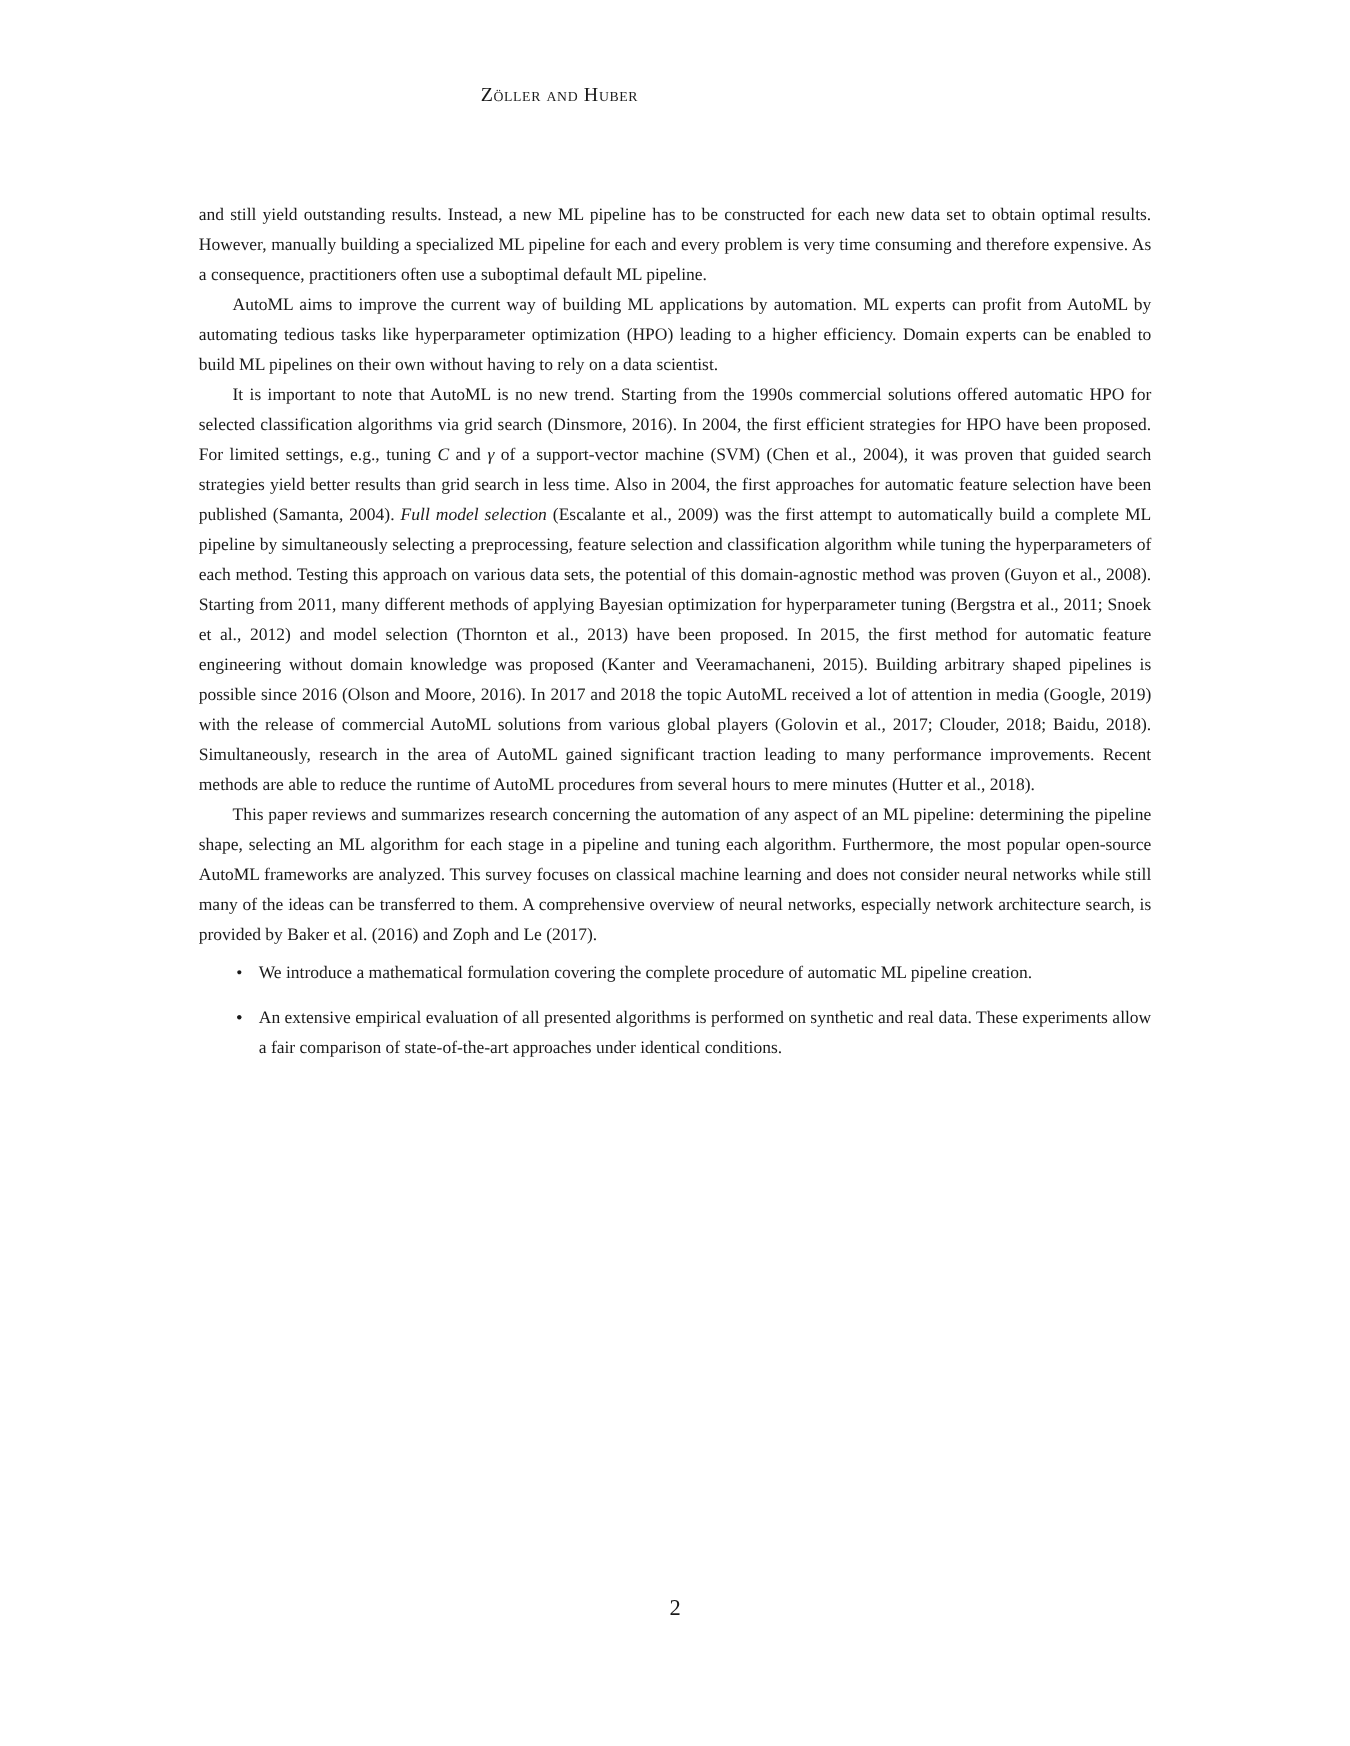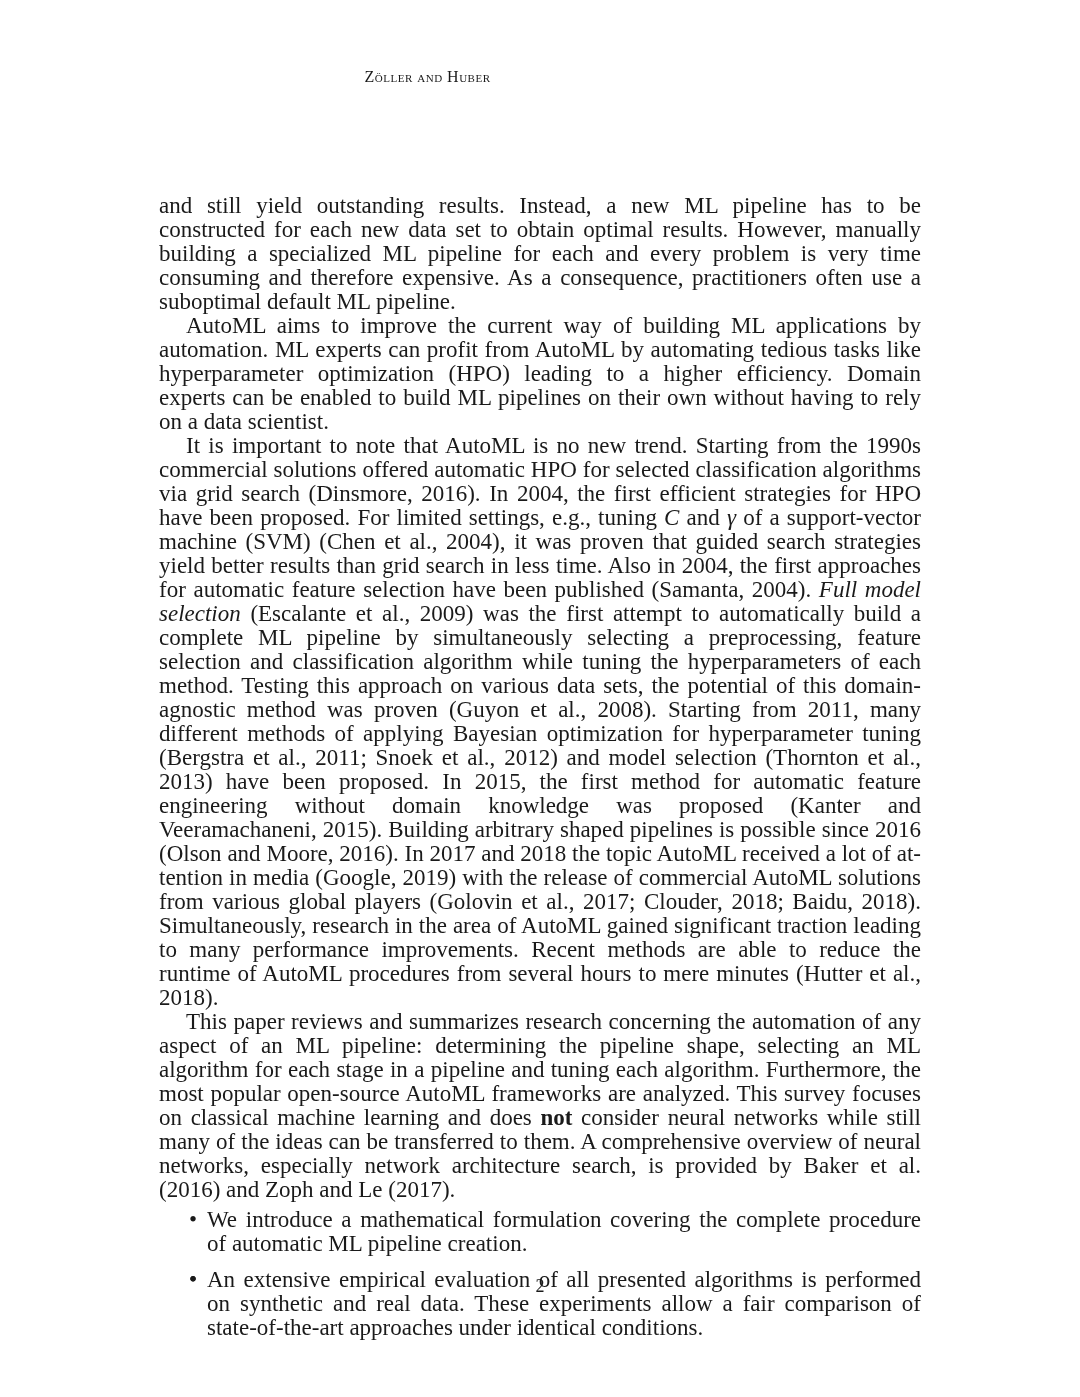--- a/index.html
+++ b/index.html
@@ -1,29 +1,29 @@
 <!DOCTYPE html>
 <html><head>
 <meta charset="utf-8">
 <style>
   html, body { margin: 0; padding: 0; background: #ffffff; }
   body { width: 1080px; height: 1397px; position: relative; overflow: hidden; color: #1a1a1a;
          font-family: "Liberation Serif", "DejaVu Serif", serif; }
   .running-head { position: absolute; top: 68px; left: 0; width: 855px; text-align: center;
-                  font-size: 16px; letter-spacing: 0.5px; font-variant: small-caps; }
-  .body-text { position: absolute; top: 161px; left: 159px; width: 762px; font-size: 23px;
-               line-height: 24px; margin-top: 33px; }
+                  font-size: 16px; letter-spacing: 0.5px; font-variant: small-caps; padding-left: 20px; }
+  .body-text { position: absolute; top: 161px; left: 159px; width: 762px; font-size: 14px;
+               line-height: 24px; }
   .para { margin: 0; text-align: justify; text-indent: 27px; hyphens: manual; }
   .para.noindent { text-indent: 0; }
   .contrib-list { list-style: none; margin: 6px 0 0 0; padding: 0; }
   .contrib-item { position: relative; padding-left: 48px; text-align: justify; margin-bottom: 12px; }
   .bullet { position: absolute; left: 30px; top: 0; }
   .page-number { position: absolute; top: 1276px; left: 0; width: 1080px; text-align: center; font-size: 18px; }
   em { font-style: italic; }
-  strong { font-weight: bold; }
+  strong { font-weight: normal; }
 </style>
 </head>
 <body>
 
 <div class="running-head">Zöller and Huber</div>
 
 <div class="body-text">
   <p class="para noindent">and still yield outstanding results. Instead, a new ML pipeline has to be constructed for each new data set to obtain optimal results. However, manually building a specialized ML pipeline for each and every problem is very time consuming and therefore expensive. As a consequence, practitioners often use a suboptimal default ML pipeline.</p>
   <p class="para">AutoML aims to improve the current way of building ML applications by automation. ML experts can profit from AutoML by automating tedious tasks like hyperparameter optimization (HPO) leading to a higher efficiency. Domain experts can be enabled to build ML pipelines on their own without having to rely on a data scientist.</p>
   <p class="para"><span>It is important to note that AutoML is no new trend. Starting from the 1990s commer­cial solutions offered automatic HPO for selected classification algorithms via grid search (Dinsmore, 2016). In 2004, the first efficient strategies for HPO have been proposed. For limited settings, e.g., tuning </span><em>C</em><span> and </span><em>γ</em><span> of a support-vector machine (SVM) (Chen et al., 2004), it was proven that guided search strategies yield better results than grid search in less time. Also in 2004, the first approaches for automatic feature selection have been pub­lished (Samanta, 2004). </span><em>Full model selection</em><span> (Escalante et al., 2009) was the first attempt to automatically build a complete ML pipeline by simultaneously selecting a preprocess­ing, feature selection and classification algorithm while tuning the hyperparameters of each method. Testing this approach on various data sets, the potential of this domain-agnostic method was proven (Guyon et al., 2008). Starting from 2011, many different methods of applying Bayesian optimization for hyperparameter tuning (Bergstra et al., 2011; Snoek et al., 2012) and model selection (Thornton et al., 2013) have been proposed. In 2015, the first method for automatic feature engineering without domain knowledge was proposed (Kanter and Veeramachaneni, 2015). Building arbitrary shaped pipelines is possible since 2016 (Olson and Moore, 2016). In 2017 and 2018 the topic AutoML received a lot of at­tention in media (Google, 2019) with the release of commercial AutoML solutions from various global players (Golovin et al., 2017; Clouder, 2018; Baidu, 2018). Simultaneously, research in the area of AutoML gained significant traction leading to many performance improvements. Recent methods are able to reduce the runtime of AutoML procedures from several hours to mere minutes (Hutter et al., 2018).</span></p>

